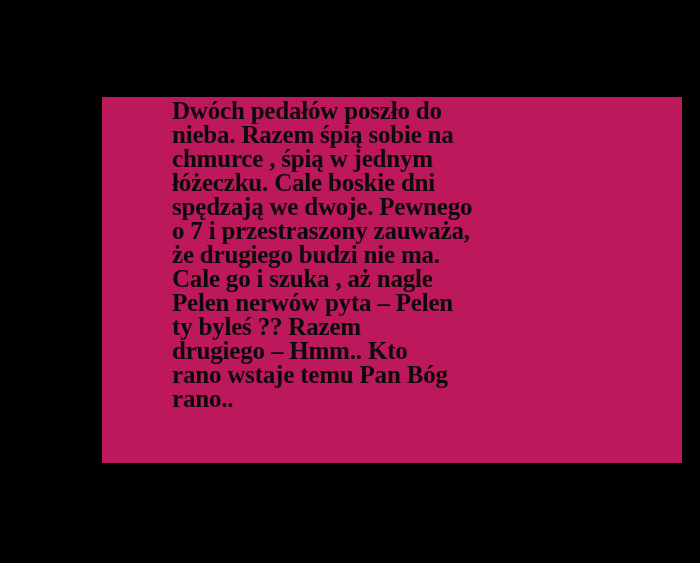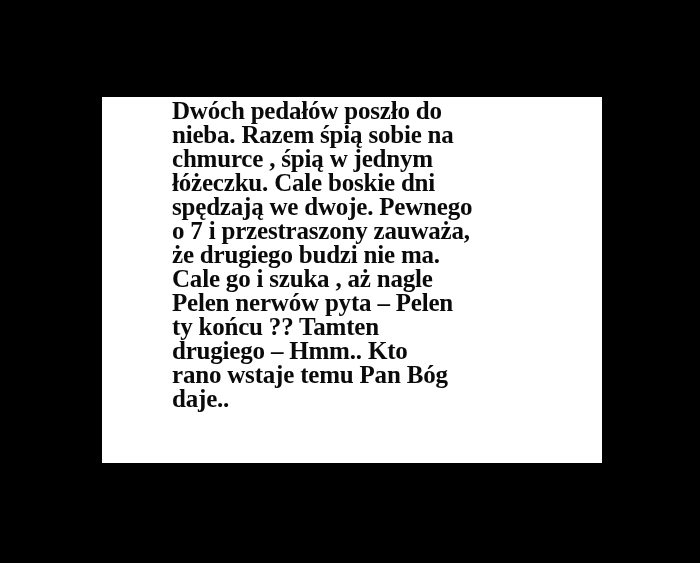--- a/index.html
+++ b/index.html
@@ -14,23 +14,23 @@
   .canvas {
     position: relative;
     width: 700px;
     height: 563px;
     background: #000000;
   }
   .joke-card {
     position: absolute;
     left: 102px;
     top: 97px;
-    width: 500px;
+    width: 580px;
     height: 366px;
-    background: #ffffff;
+    background: #be185d;
   }
   .joke-text {
     position: absolute;
     left: 70px;
     top: 2px;
     width: 420px;
     color: #0a0a0a;
     font-family: "Liberation Serif", serif;
     font-weight: bold;
     font-size: 25px;
@@ -50,19 +50,19 @@
     <div class="joke-text">
       <div class="joke-line">Dwóch pedałów poszło do</div>
       <div class="joke-line">nieba. Razem śpią sobie na</div>
       <div class="joke-line">chmurce , śpią w jednym</div>
       <div class="joke-line">łóżeczku. Cale boskie dni</div>
       <div class="joke-line">spędzają we dwoje. Pewnego</div>
       <div class="joke-line">o 7 i przestraszony zauważa,</div>
       <div class="joke-line">że drugiego budzi nie ma.</div>
       <div class="joke-line">Cale go i szuka , aż nagle</div>
       <div class="joke-line">Pelen nerwów pyta – Pelen</div>
-      <div class="joke-line">ty końcu ?? Tamten</div>
+      <div class="joke-line">ty byleś ?? Razem</div>
       <div class="joke-line">drugiego – Hmm.. Kto</div>
       <div class="joke-line">rano wstaje temu Pan Bóg</div>
-      <div class="joke-line">daje..</div>
+      <div class="joke-line">rano..</div>
     </div>
   </div>
 </div>
 
 </body></html>

